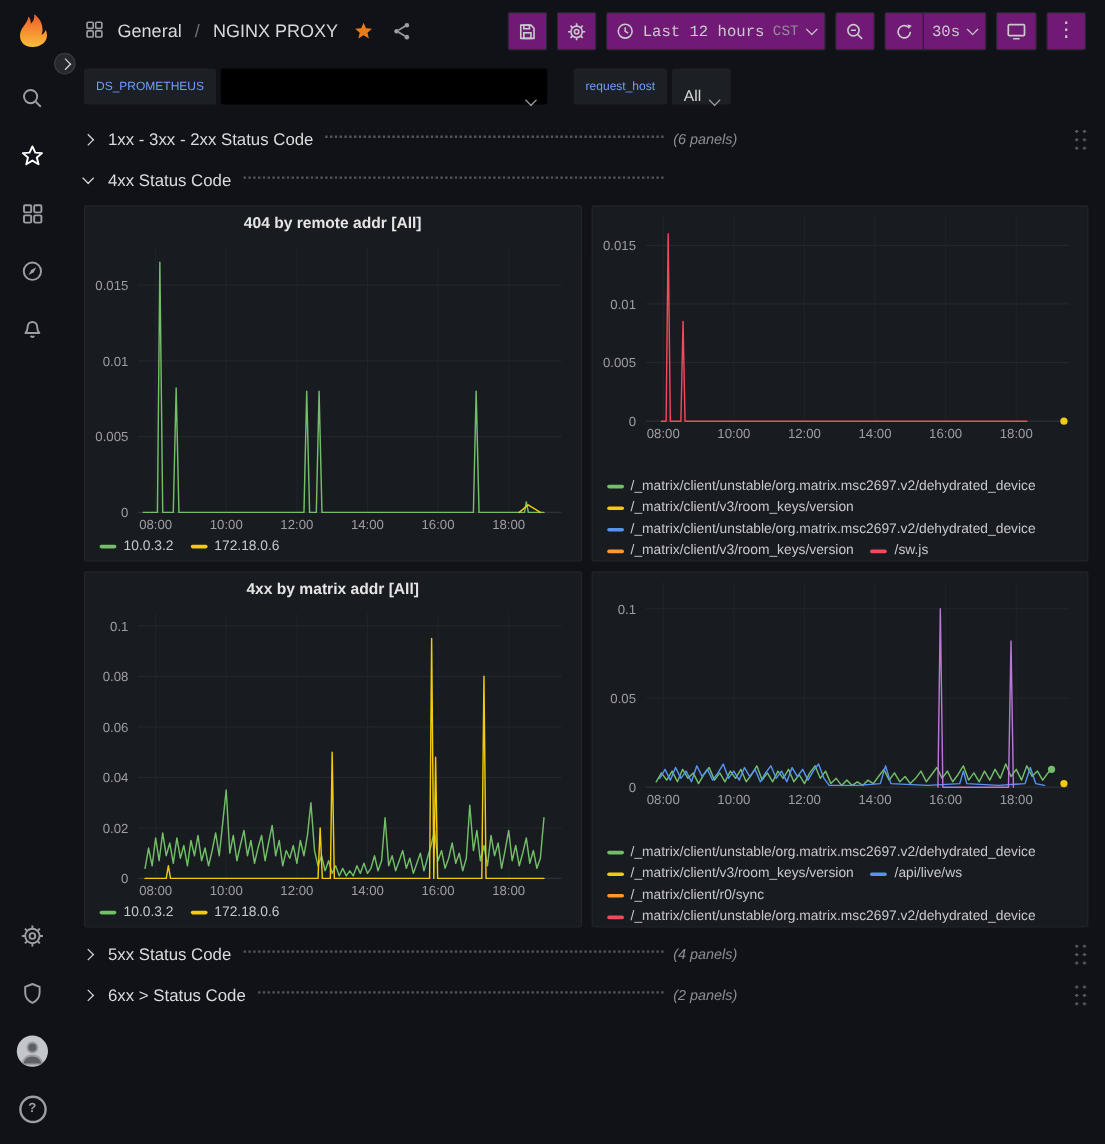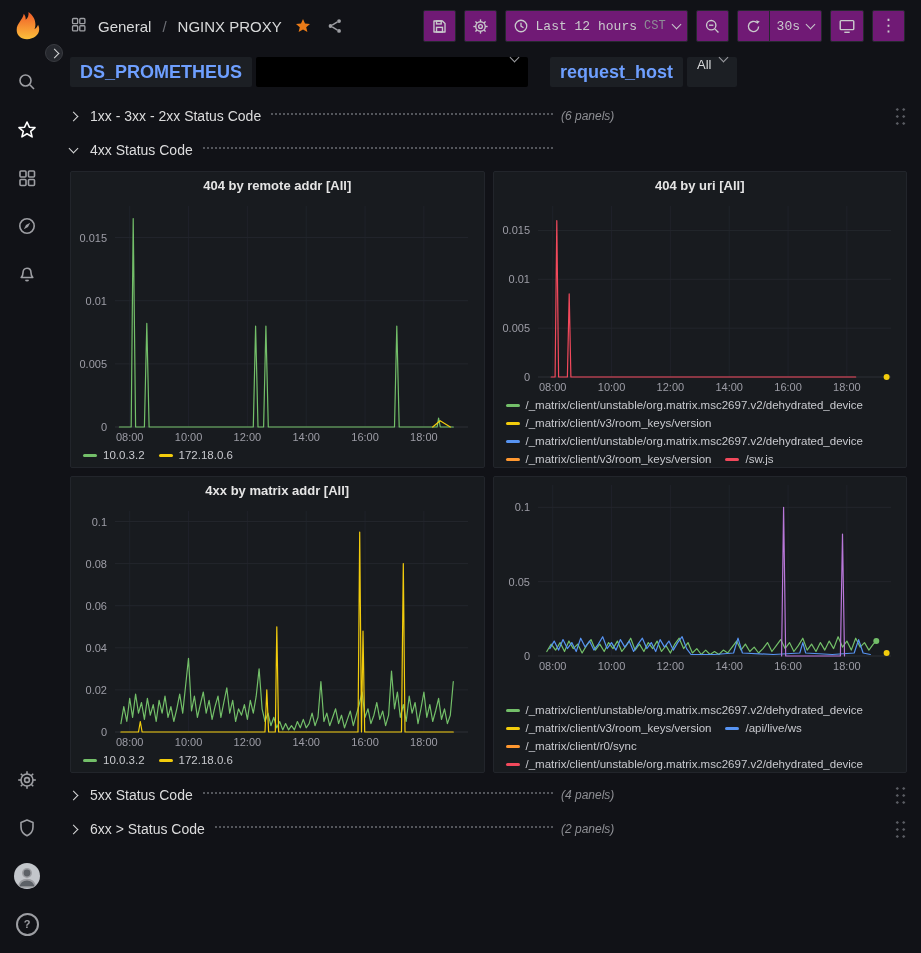--- a/index.html
+++ b/index.html
@@ -33,22 +33,22 @@
   .nav-right{margin-left:auto;display:flex;gap:8px;align-items:center}
   .btn-group{display:flex}
   .btn-group .icon-btn:first-child{border-radius:2px 0 0 2px}
   .btn-group .icon-btn:last-child{border-radius:0 2px 2px 0;margin-left:-1px}
   .tz{color:#8e8f96;font-size:12px}
   .kebab{font-size:17px;color:#c9cacc;line-height:1}
   .fav-star svg{fill:#eb7b18;stroke:none}
   
   .subnav{flex:none;display:flex;align-items:center;padding:5px 16px 9px;gap:22px}
   .var-group{display:flex;align-items:center;gap:4px}
-  .var-label{height:30px;display:flex;align-items:center;padding:0 10px;background:#1c1f24;color:#6e9fff;font-size:18px;font-weight:700;border-radius:2px;cursor:pointer}
-  .var-value{height:30px;display:flex;align-items:flex-start;gap:8px;padding:0 10px;background:#1c1f24;border:none;border-radius:2px;color:#d8d9da;font-size:13px;font-family:inherit;cursor:pointer}
+  .var-label{height:30px;display:flex;align-items:center;padding:0 10px;background:#1c1f24;color:#6e9fff;font-size:10px;font-weight:400;border-radius:2px;cursor:pointer}
+  .var-value{height:30px;display:flex;align-items:flex-end;gap:8px;padding:0 10px;background:#1c1f24;border:none;border-radius:2px;color:#d8d9da;font-size:13px;font-family:inherit;cursor:pointer}
   .var-value .chev{color:#9d9ea3}
   .var-value.black{width:272px;background:#000;justify-content:flex-end}
   
   .dashboard{flex:1;padding:2px 14px 0 16px;overflow:hidden}
   .dash-row{height:26px;display:flex;align-items:center;margin:5px 0 8px;cursor:pointer}
   .row-left{display:flex;align-items:center;width:483px;flex:none}
   .row-chev{width:20px;color:#d8d9da;display:flex;align-items:center}
   .row-title{font-size:14px;font-weight:400;color:#dcdcdd;margin-right:10px;white-space:nowrap}
   .row-dots{flex:1;border-bottom:2px dotted #53555b;margin-bottom:4px}
   .row-count{font-size:12px;font-style:italic;color:#8d8e93;margin-left:8px}
@@ -319,21 +319,20 @@
                 <span>10.0.3.2</span>
               </span>
               <span class="legend-item">
                 <span class="legend-swatch" style="background: rgb(242, 204, 12);"></span>
                 <span>172.18.0.6</span>
               </span>
             </div>
         </div>
 
         <div class="panel">
-          <div class="panel-header">404 by uri [All]</div>
           <div class="panel-chart"><svg width="413" height="199">
                 <line x1="58.70833333333333" x2="58.70833333333333" y1="8" y2="179" stroke="#1f222a" stroke-width="1"></line>
                 <text x="58.70833333333333" y="193" text-anchor="middle" fill="#9d9da6" font-size="11">08:00</text>
                 <line x1="117.54166666666667" x2="117.54166666666667" y1="8" y2="179" stroke="#1f222a" stroke-width="1"></line>
                 <text x="117.54166666666667" y="193" text-anchor="middle" fill="#9d9da6" font-size="11">10:00</text>
                 <line x1="176.375" x2="176.375" y1="8" y2="179" stroke="#1f222a" stroke-width="1"></line>
                 <text x="176.375" y="193" text-anchor="middle" fill="#9d9da6" font-size="11">12:00</text>
                 <line x1="235.20833333333331" x2="235.20833333333331" y1="8" y2="179" stroke="#1f222a" stroke-width="1"></line>
                 <text x="235.20833333333331" y="193" text-anchor="middle" fill="#9d9da6" font-size="11">14:00</text>
                 <line x1="294.0416666666667" x2="294.0416666666667" y1="8" y2="179" stroke="#1f222a" stroke-width="1"></line>

